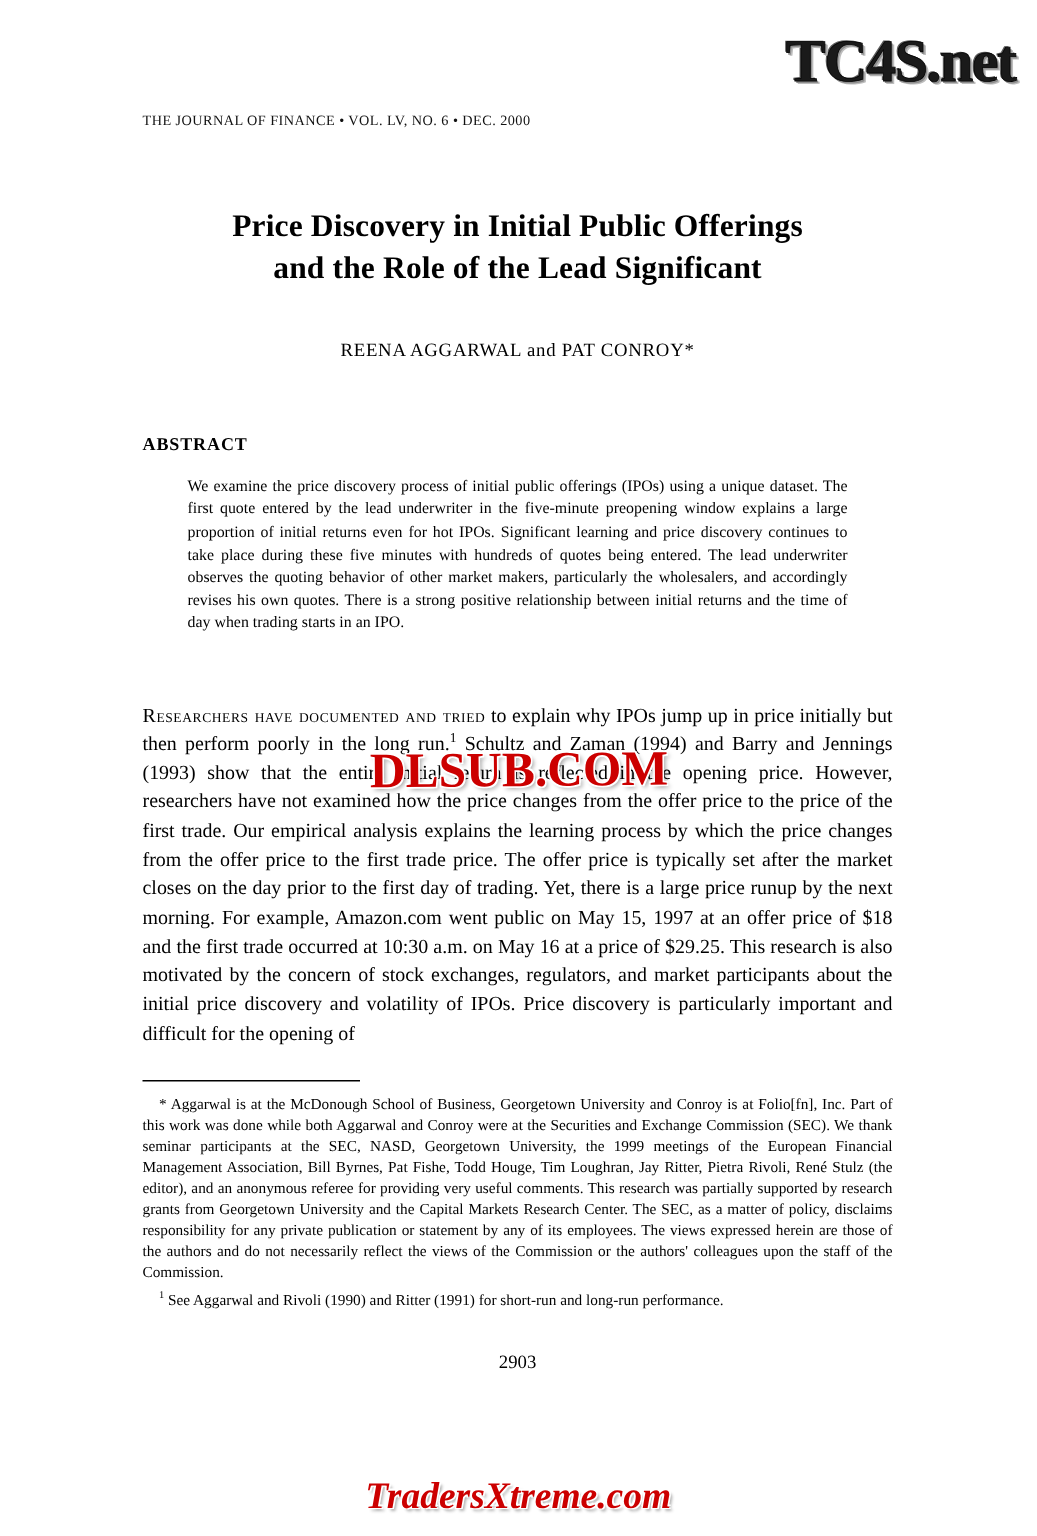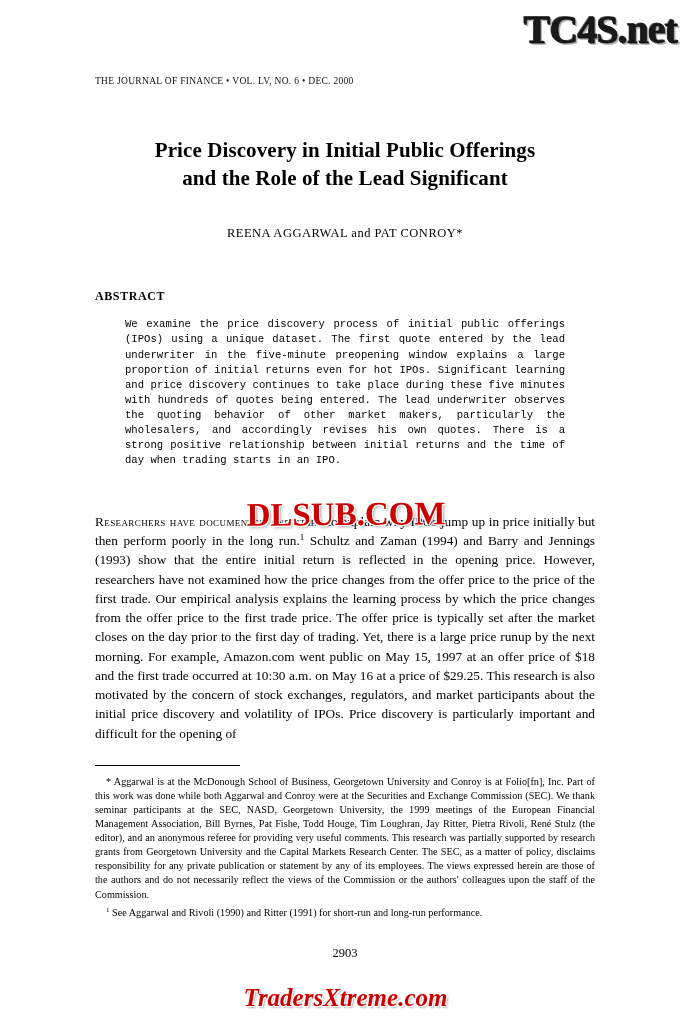--- a/index.html
+++ b/index.html
@@ -17,21 +17,21 @@
   }
 
   .page {
     position: absolute;
     inset: 0;
   }
 
   
   .wm-topright {
     position: absolute;
-    top: 6px;
+    top: 17px;
     right: 14px;
     font-family: "Liberation Serif", serif;
     font-weight: bold;
     font-size: 40px;
     letter-spacing: -1px;
     color: #1a1a1a;
     text-shadow:
       1px 1px 0 #8f8f8f,
       2px 2px 0 #bdbdbd,
       -1px -1px 0 #5a5a5a;
@@ -113,21 +113,20 @@
     font-weight: bold;
     letter-spacing: 0.6px;
     margin-top: 48px;
   }
 
   .abstract-body {
     margin: 13px 30px 0 30px;
     font-size: 10.6px;
     line-height: 1.42;
     text-align: justify;
-    font-family: Liberation Mono, monospace;
   }
 
   .body-text {
     margin-top: 44px;
     font-size: 13.3px;
     line-height: 1.45;
     text-align: justify;
   }
   .smallcaps {
     font-variant: small-caps;

